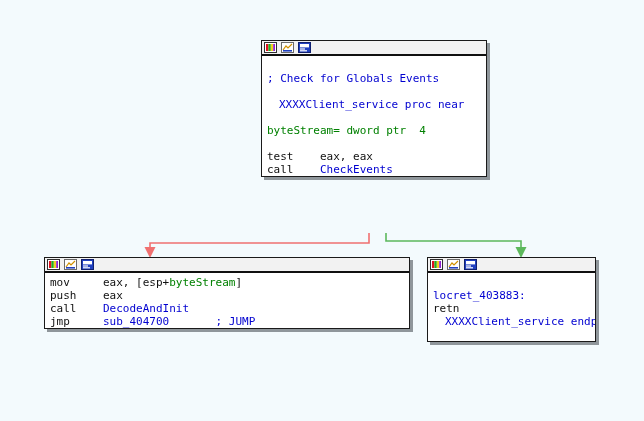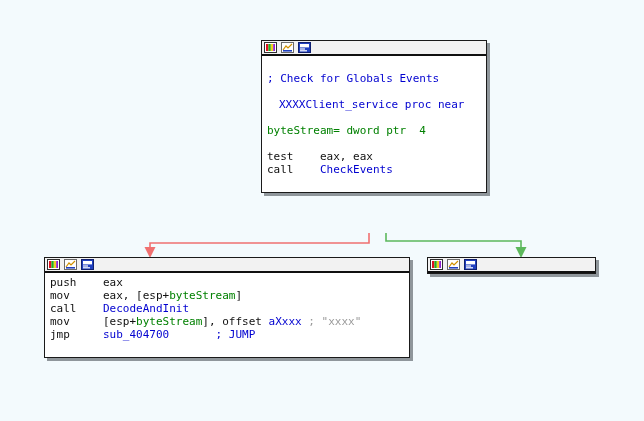--- a/index.html
+++ b/index.html
@@ -50,21 +50,21 @@
     gap: 4px;
     box-sizing: border-box;
   }
   .tb-icon {
     width: 13px;
     height: 11px;
     display: block;
     flex: 0 0 auto;
   }
   .node-body {
-    padding: 3px 0 16px 0;
+    padding: 3px 0 0 0;
     overflow: hidden;
   }
 
   
   .asm-line {
     font-family: "DejaVu Sans Mono", monospace;
     font-size: 11px;
     line-height: 13px;
     white-space: pre;
     padding-left: 5px;
@@ -151,24 +151,23 @@
         <rect x="2" y="8" width="9" height="1.6" fill="#2040c0"></rect>
       </svg>
       <svg class="tb-icon" viewBox="0 0 13 11">
         <rect x="0.5" y="0.5" width="12" height="10" fill="#2040c0" stroke="#102070"></rect>
         <rect x="2" y="2" width="9" height="3.4" fill="#ffffff"></rect>
         <rect x="2" y="6.4" width="5" height="1.2" fill="#ffffff"></rect>
         <rect x="2" y="8.2" width="7" height="1.2" fill="#ffffff"></rect>
       </svg>
     </div>
     <div class="node-body">
+        <div class="asm-line"><span class="t-mnem">mov     </span><span class="t-op">eax, [esp+</span><span class="t-local">byteStream</span><span class="t-op">]</span></div>
         <div class="asm-line"><span class="t-mnem">push    </span><span class="t-op">eax</span></div>
-        <div class="asm-line"><span class="t-mnem">mov     </span><span class="t-op">eax, [esp+</span><span class="t-local">byteStream</span><span class="t-op">]</span></div>
         <div class="asm-line"><span class="t-mnem">call    </span><span class="t-name">DecodeAndInit</span></div>
-        <div class="asm-line"><span class="t-mnem">mov     </span><span class="t-op">[esp+</span><span class="t-local">byteStream</span><span class="t-op">], offset </span><span class="t-name">aXxxx</span><span class="t-strcmt"> ; "xxxx"</span></div>
         <div class="asm-line"><span class="t-mnem">jmp     </span><span class="t-name">sub_404700</span><span class="t-op">       </span><span class="t-comment">; JUMP</span></div>
       </div>
   </div>
 
   <div class="node node-right">
     <div class="node-titlebar">
       <svg class="tb-icon" viewBox="0 0 13 11">
         <rect x="0.5" y="0.5" width="12" height="10" fill="#ffffff" stroke="#303030"></rect>
         <rect x="2" y="2" width="2.4" height="7" fill="#e01020"></rect>
         <rect x="4.4" y="2" width="2.4" height="7" fill="#20b020"></rect>
@@ -180,15 +179,22 @@
         <path d="M2 8 L5 4 L7 6 L11 2" stroke="#d09000" stroke-width="1.2" fill="none"></path>
         <rect x="2" y="8" width="9" height="1.6" fill="#2040c0"></rect>
       </svg>
       <svg class="tb-icon" viewBox="0 0 13 11">
         <rect x="0.5" y="0.5" width="12" height="10" fill="#2040c0" stroke="#102070"></rect>
         <rect x="2" y="2" width="9" height="3.4" fill="#ffffff"></rect>
         <rect x="2" y="6.4" width="5" height="1.2" fill="#ffffff"></rect>
         <rect x="2" y="8.2" width="7" height="1.2" fill="#ffffff"></rect>
       </svg>
     </div>
+    <div class="node-body">
+        <div class="asm-line"><span class="t-op"> </span></div>
+        <div class="asm-line"><span class="t-label">locret_403883:</span></div>
+        <div class="asm-line"><span class="t-mnem">retn</span></div>
+        <div class="asm-line"><span class="t-proc">XXXXClient_service endp</span></div>
+        <div class="asm-line"><span class="t-op"> </span></div>
+      </div>
   </div>
 
 </div>
 
 </body></html>

